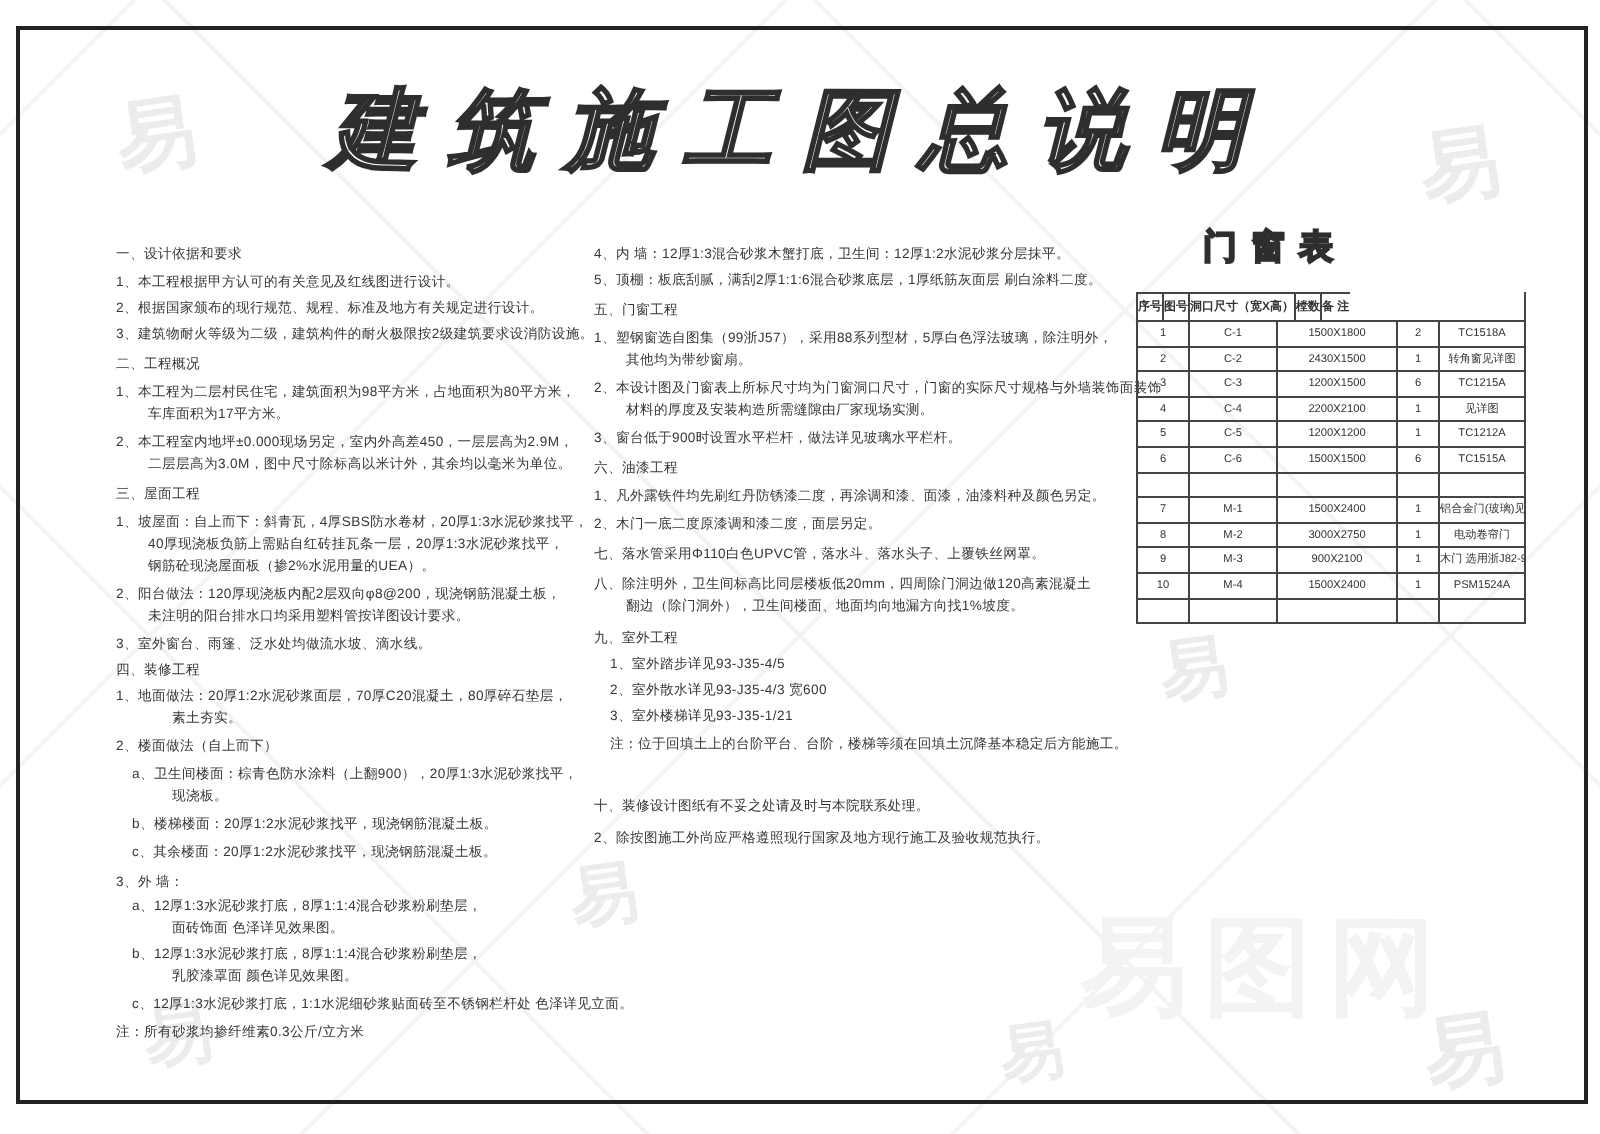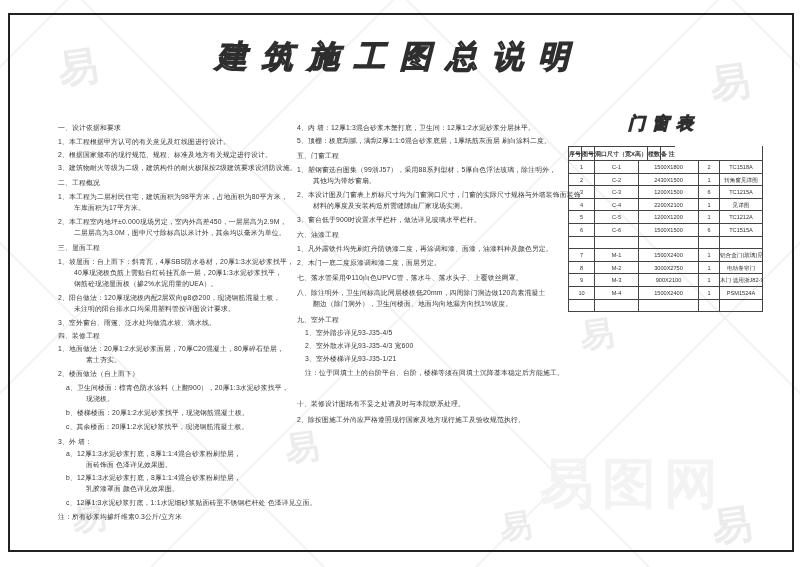--- a/index.html
+++ b/index.html
@@ -23,37 +23,37 @@
   .wm-big{
     position:absolute;left:540px;top:448px;font-size:54px;letter-spacing:8px;
     color:#f3f3f3;font-weight:bold;z-index:0;user-select:none;
   }
   .frame{
     position:absolute;left:8px;top:13px;width:782px;height:535px;
     border:2px solid #222;z-index:1;
   }
   .sheet-title{
     position:absolute;left:165px;top:36px;width:470px;height:70px;z-index:2;
-    text-align:center;font-size:31px;letter-spacing:15px;font-style:italic;font-weight:bold;
+    text-align:center;font-size:44px;letter-spacing:15px;font-style:italic;font-weight:bold;
     color:#fdfdfd;-webkit-text-stroke:1.3px #2e2e2e;text-shadow:0 0 1px #777;
     white-space:nowrap;
   }
   .col{position:absolute;z-index:2;color:#363636;}
   .col-left{left:58px;top:122px;width:252px;}
   .col-right{left:297px;top:122px;width:268px;}
   .line{
     height:11px;line-height:11px;font-size:6.8px;white-space:nowrap;
     overflow:visible;letter-spacing:0.2px;
   }
   .i1{padding-left:8px;}
   .i2{padding-left:16px;}
   .i3{padding-left:28px;}
   .sched-title{
-    position:absolute;left:575px;top:112px;width:125px;z-index:2;text-align:right;
-    font-size:17px;letter-spacing:7px;font-style:italic;font-weight:bold;
+    position:absolute;left:575px;top:112px;width:125px;z-index:2;text-align:center;
+    font-size:17px;letter-spacing:7px;font-weight:bold;
     color:#fdfdfd;-webkit-text-stroke:1px #2e2e2e;text-shadow:0 0 1px #777;
     white-space:nowrap;
   }
   .sched{
     position:absolute;left:568px;top:146px;width:194px;z-index:2;
     border-right:1px solid #444;border-bottom:1px solid #444;color:#333;
   }
   .srow{display:flex;height:12.6px;}
   .srow.hd{height:14px;font-weight:bold;}
   .scell{

